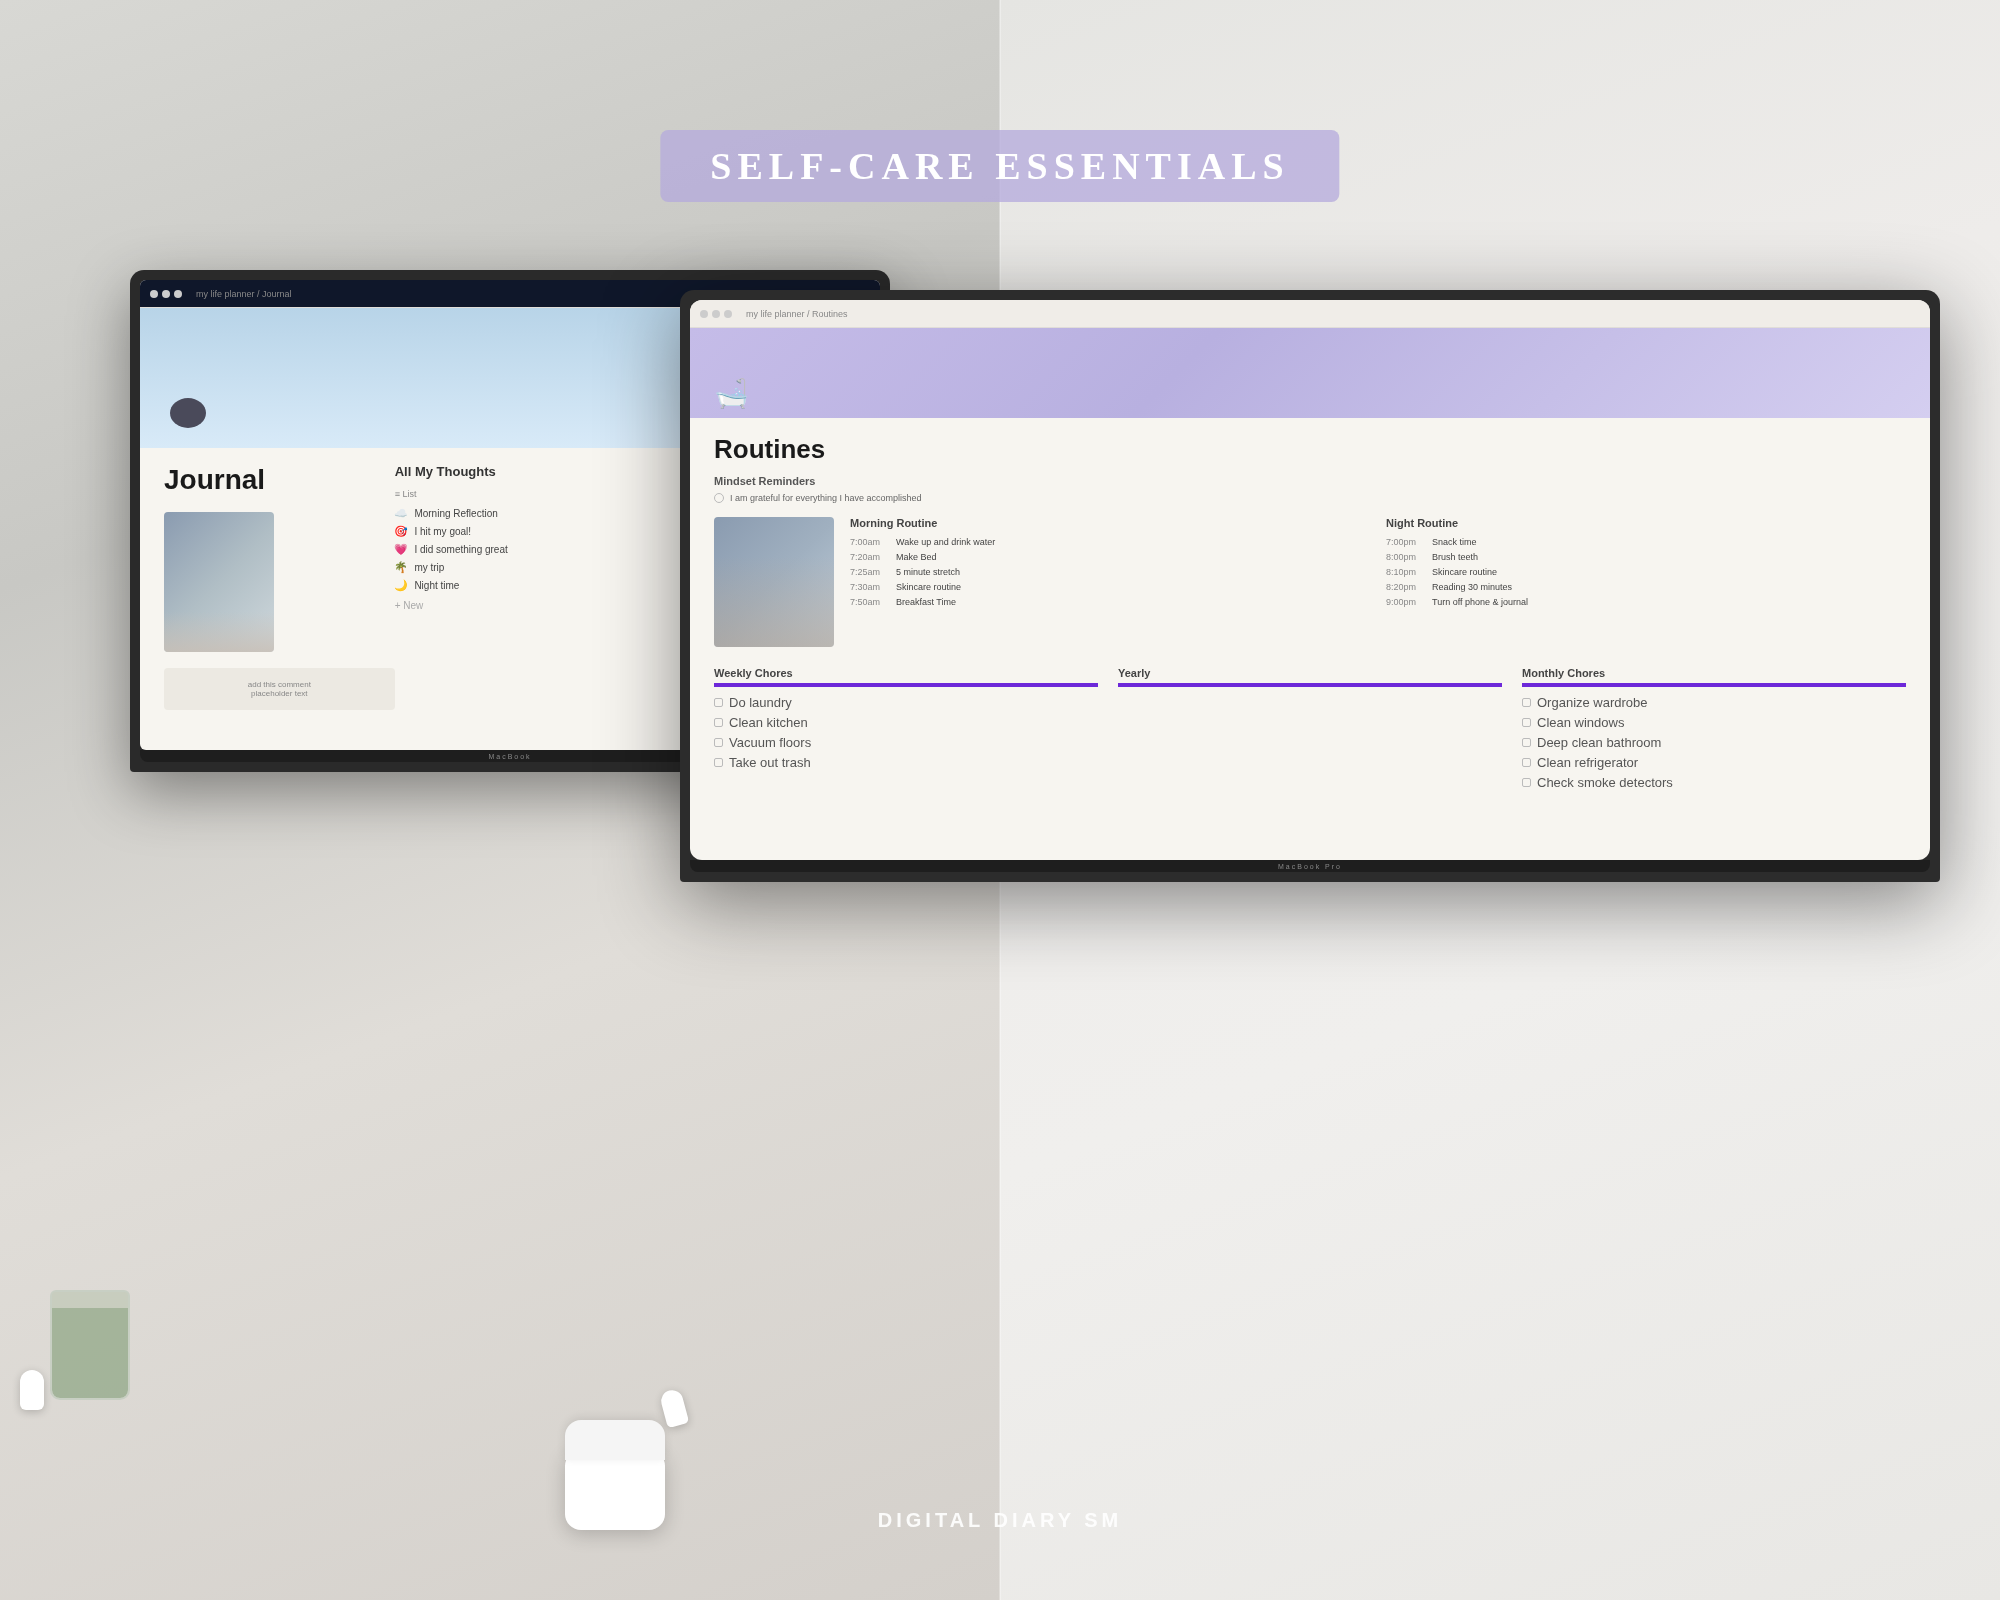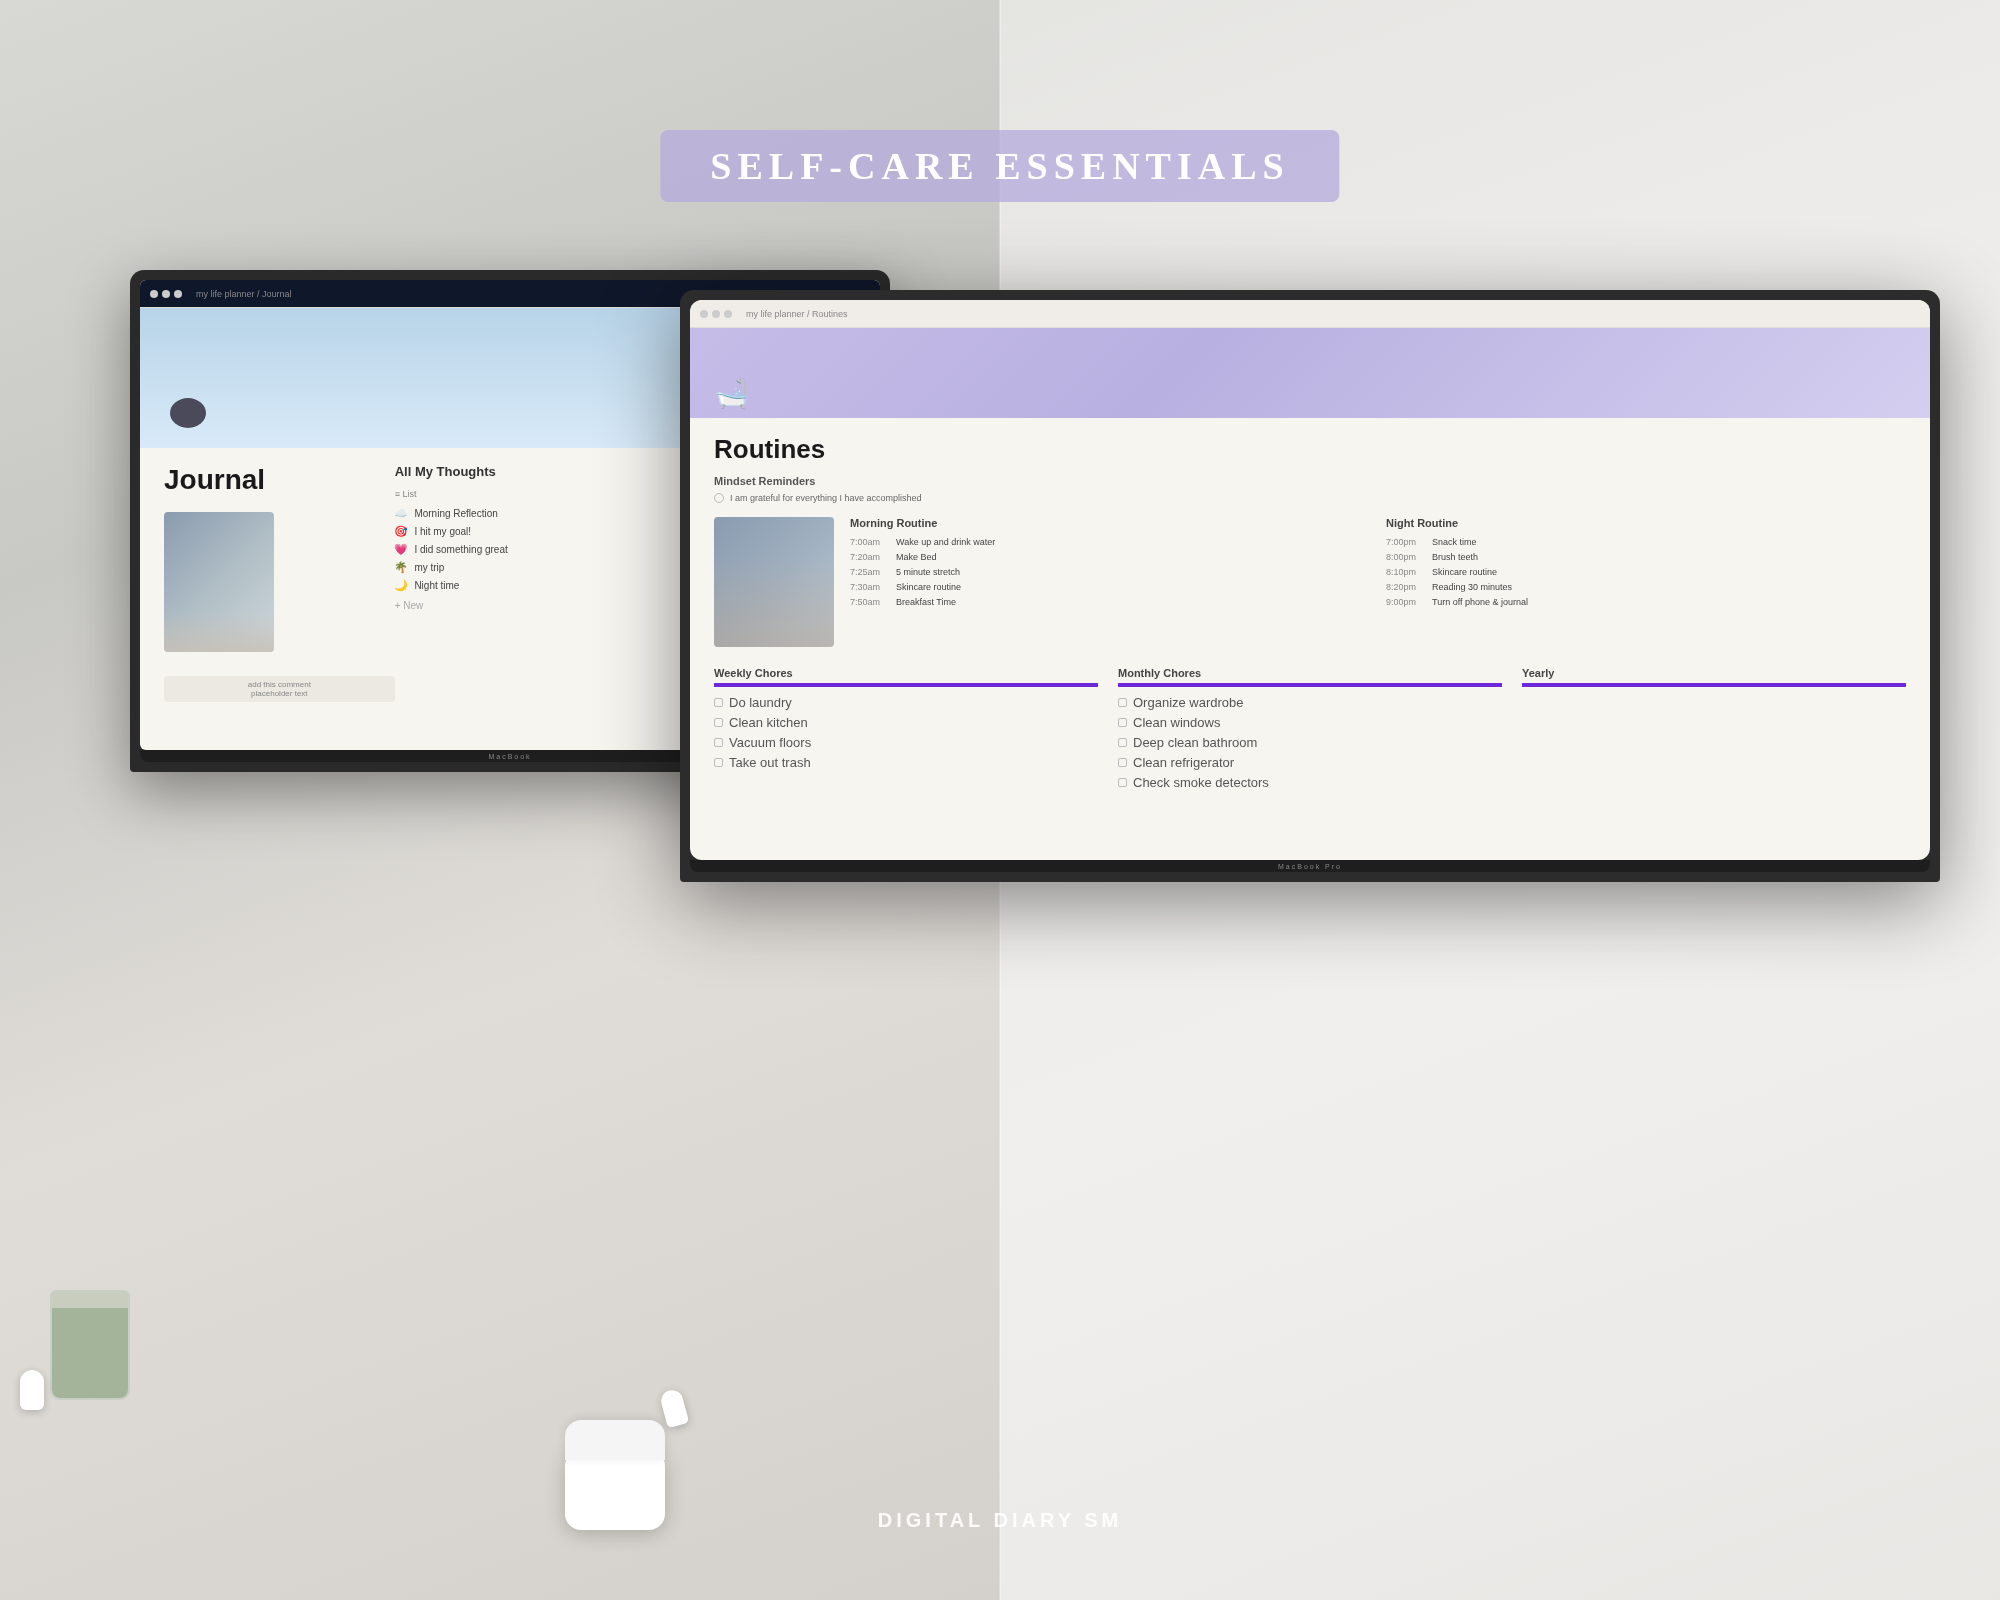--- a/index.html
+++ b/index.html
@@ -191,22 +191,22 @@
       font-size: 10px;
       color: #444;
     }
     .notion-journal .thought-item .icon { font-size: 11px; }
     .notion-journal .new-item {
       font-size: 10px;
       color: #aaa;
       margin-top: 8px;
     }
     .notion-journal .small-card {
-      margin-top: 24px;
-      padding: 4px;
+      margin-top: 16px;
+      padding: 12px;
       background: rgba(220,215,205,0.4);
       border-radius: 4px;
       font-size: 8px;
       color: #888;
       text-align: center;
     }
 
     
     .laptop-right {
       position: absolute;
@@ -645,20 +645,23 @@
               <div class="chore-item">
                 <div class="chore-checkbox"></div>
                 <span>Vacuum floors</span>
               </div>
               <div class="chore-item">
                 <div class="chore-checkbox"></div>
                 <span>Take out trash</span>
               </div>
             </div>
             <div class="chore-col">
+              <div class="chore-header">Yearly</div>
+            </div>
+            <div class="chore-col">
               <div class="chore-header">Monthly Chores</div>
               <div class="chore-item">
                 <div class="chore-checkbox"></div>
                 <span>Organize wardrobe</span>
               </div>
               <div class="chore-item">
                 <div class="chore-checkbox"></div>
                 <span>Clean windows</span>
               </div>
               <div class="chore-item">
@@ -666,23 +669,20 @@
                 <span>Deep clean bathroom</span>
               </div>
               <div class="chore-item">
                 <div class="chore-checkbox"></div>
                 <span>Clean refrigerator</span>
               </div>
               <div class="chore-item">
                 <div class="chore-checkbox"></div>
                 <span>Check smoke detectors</span>
               </div>
-            </div>
-            <div class="chore-col">
-              <div class="chore-header">Yearly</div>
             </div>
           </div>
         </div>
       </div>
     </div>
     <div class="laptop-base">
       <span class="laptop-label">MacBook Pro</span>
     </div>
   </div>
 </div>

